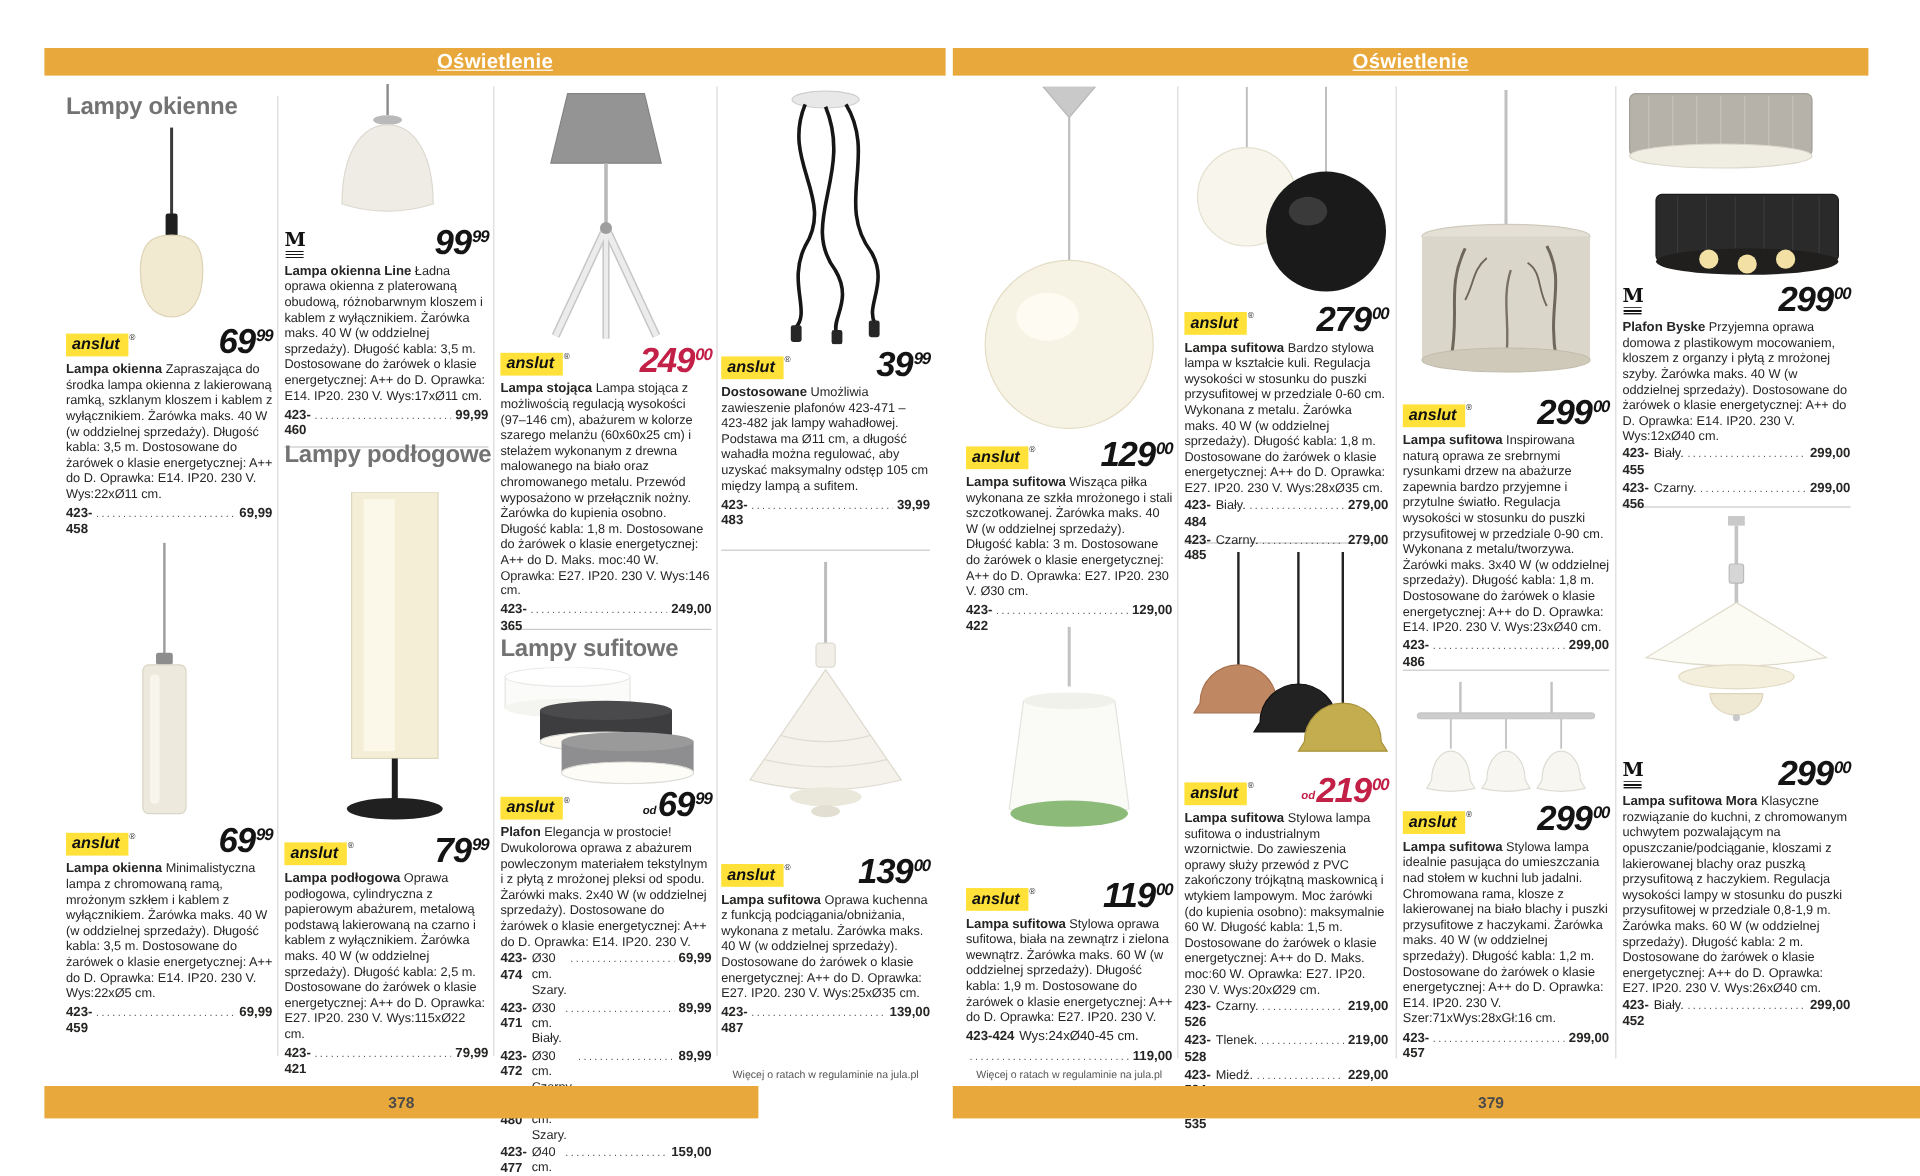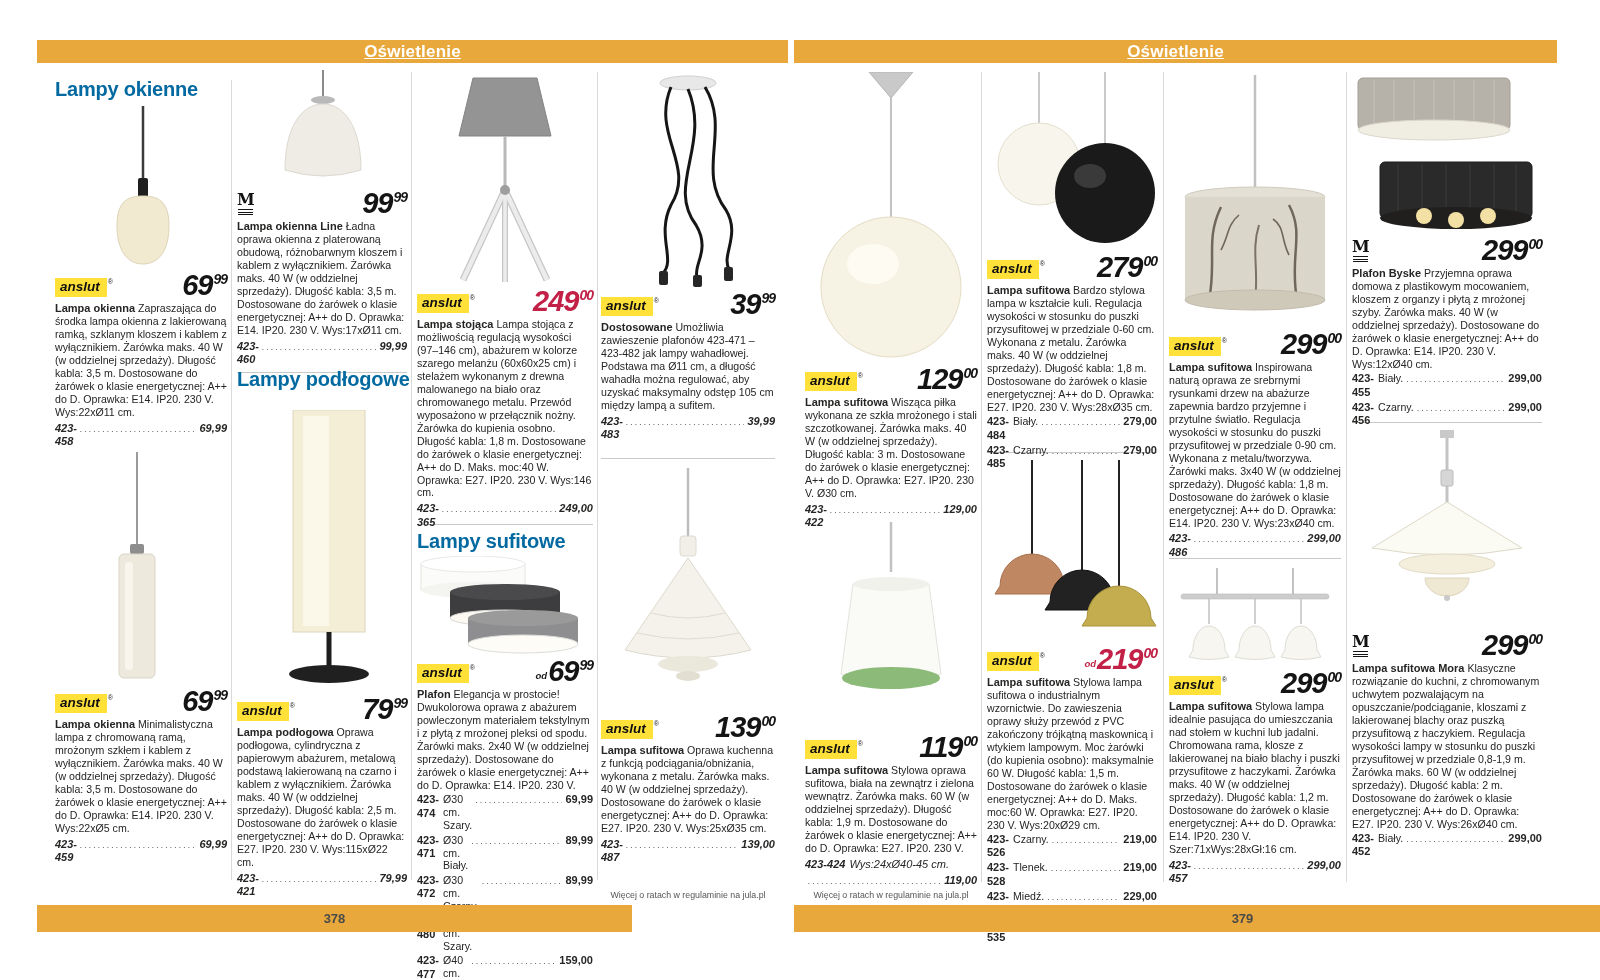--- a/index.html
+++ b/index.html
@@ -3,40 +3,40 @@
 <meta charset="utf-8">
 <style>
   html,body{margin:0;padding:0;background:#ffffff;}
   #canvas{position:relative;width:1600px;height:980px;background:#fff;overflow:hidden;
           font-family:"Liberation Sans",sans-serif;color:#262524;}
   .bar{position:absolute;background:#e9a83b;display:flex;align-items:center;justify-content:center;}
   .btitle{color:#ffffff;font-weight:bold;font-size:17px;letter-spacing:0.2px;text-decoration:underline;}
   .pagenum{color:#4a4a4a;font-weight:bold;font-size:13px;}
   .vline{position:absolute;width:1px;background:#d9d9d9;}
   .hline{position:absolute;height:1px;background:#c9c9c9;}
-  .section-h{position:absolute;font-size:20px;font-weight:800;color:#0369a1;letter-spacing:-0.2px;}
+  .section-h{position:absolute;font-size:20px;font-weight:800;color:#737373;letter-spacing:-0.2px;}
   .card{position:absolute;font-size:10.6px;line-height:1.22;}
   .imgbox{display:flex;align-items:flex-end;justify-content:center;overflow:hidden;}
   .bprow{display:flex;justify-content:space-between;align-items:flex-end;margin:5px 0 5px;}
   .anslut{background:#ffe13a;font-style:italic;font-weight:800;font-size:13.5px;
           padding:1px 7px 2px 5px;color:#101010;display:inline-block;}
   .reg{font-size:7px;vertical-align:top;margin-left:1px;color:#222;}
   .mlogo{display:inline-flex;flex-direction:column;align-items:center;line-height:1;}
   .mlogo b{font-family:"DejaVu Serif",serif;font-size:16px;color:#121212;}
   .mlines{width:15px;height:6px;margin-top:1px;
           background:repeating-linear-gradient(to bottom,#141414 0 1px,transparent 1px 2.6px);}
   .price{display:inline-flex;align-items:flex-start;font-style:italic;font-weight:900;
          color:#141414;white-space:nowrap;letter-spacing:-1px;}
   .pmain{font-size:29px;line-height:24px;}
   .psup{font-size:14px;line-height:13px;margin-left:1px;}
   .od{font-size:9.5px;font-weight:bold;letter-spacing:0;align-self:flex-end;margin:0 1px 1px 0;}
   .price.red{color:#c22047;}
   .desc{margin:0;}
   .desc b{font-size:11px;}
-  .skurow{display:flex;align-items:baseline;font-weight:bold;font-size:11px;margin-top:3px;font-style:italic;}
+  .skurow{display:flex;align-items:baseline;font-weight:bold;font-size:11px;margin-top:3px;}
   .vrow{display:flex;align-items:baseline;font-size:10.6px;margin-top:1.5px;}
   .vrow .vsku{font-weight:bold;font-size:11px;margin-right:4px;}
   .vrow .vprice{font-weight:bold;font-size:11px;}
   .vlabel{font-weight:normal;}
   .dots{flex:1 1 auto;overflow:hidden;white-space:nowrap;font-weight:normal;color:#555;
         margin:0 3px;letter-spacing:2px;font-size:9px;}
   .dots::after{content:"...............................................................................";}
   .note{position:absolute;font-size:8.8px;color:#555;text-align:center;}
 </style>
 </head>

